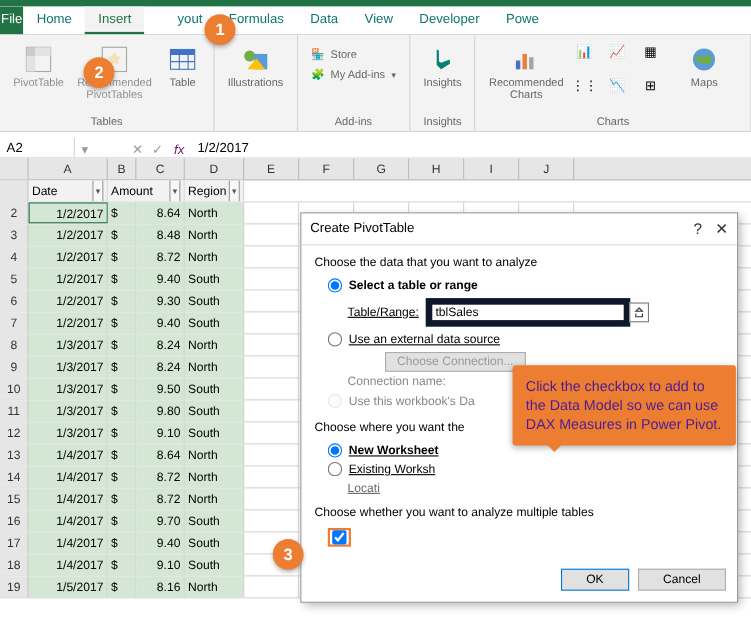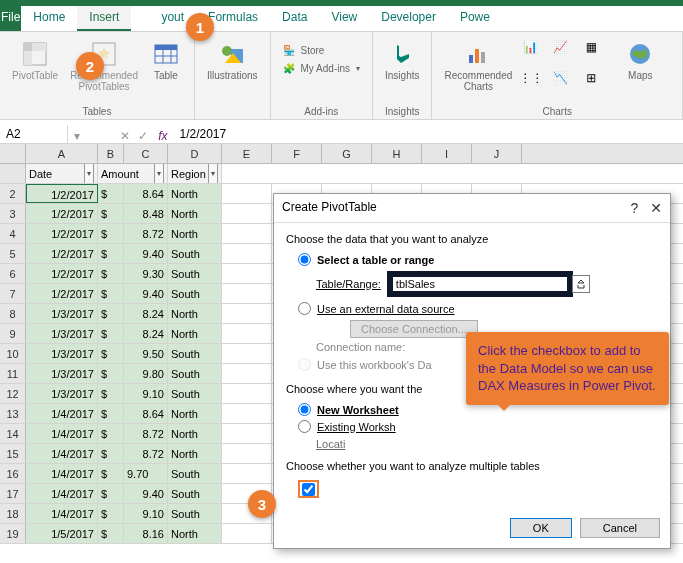--- a/index.html
+++ b/index.html
@@ -432,21 +432,21 @@
         <div class="cell col-std"></div>
         <div class="cell col-std"></div>
         <div class="cell col-std"></div>
         <div class="cell col-std"></div>
         <div class="cell col-std"></div>
       </div>
       <div class="data-row">
         <div class="row-num">16</div>
         <div class="cell col-A selected" style="text-align:right">1/4/2017</div>
         <div class="cell col-B selected">$</div>
-        <div class="cell col-C selected" style="">9.70</div>
+        <div class="cell col-C selected" style="text-align:right">9.70</div>
         <div class="cell col-D selected">South</div>
         <div class="cell col-std"></div>
         <div class="cell col-std"></div>
         <div class="cell col-std"></div>
         <div class="cell col-std"></div>
         <div class="cell col-std"></div>
         <div class="cell col-std"></div>
       </div>
       <div class="data-row">
         <div class="row-num">17</div>

